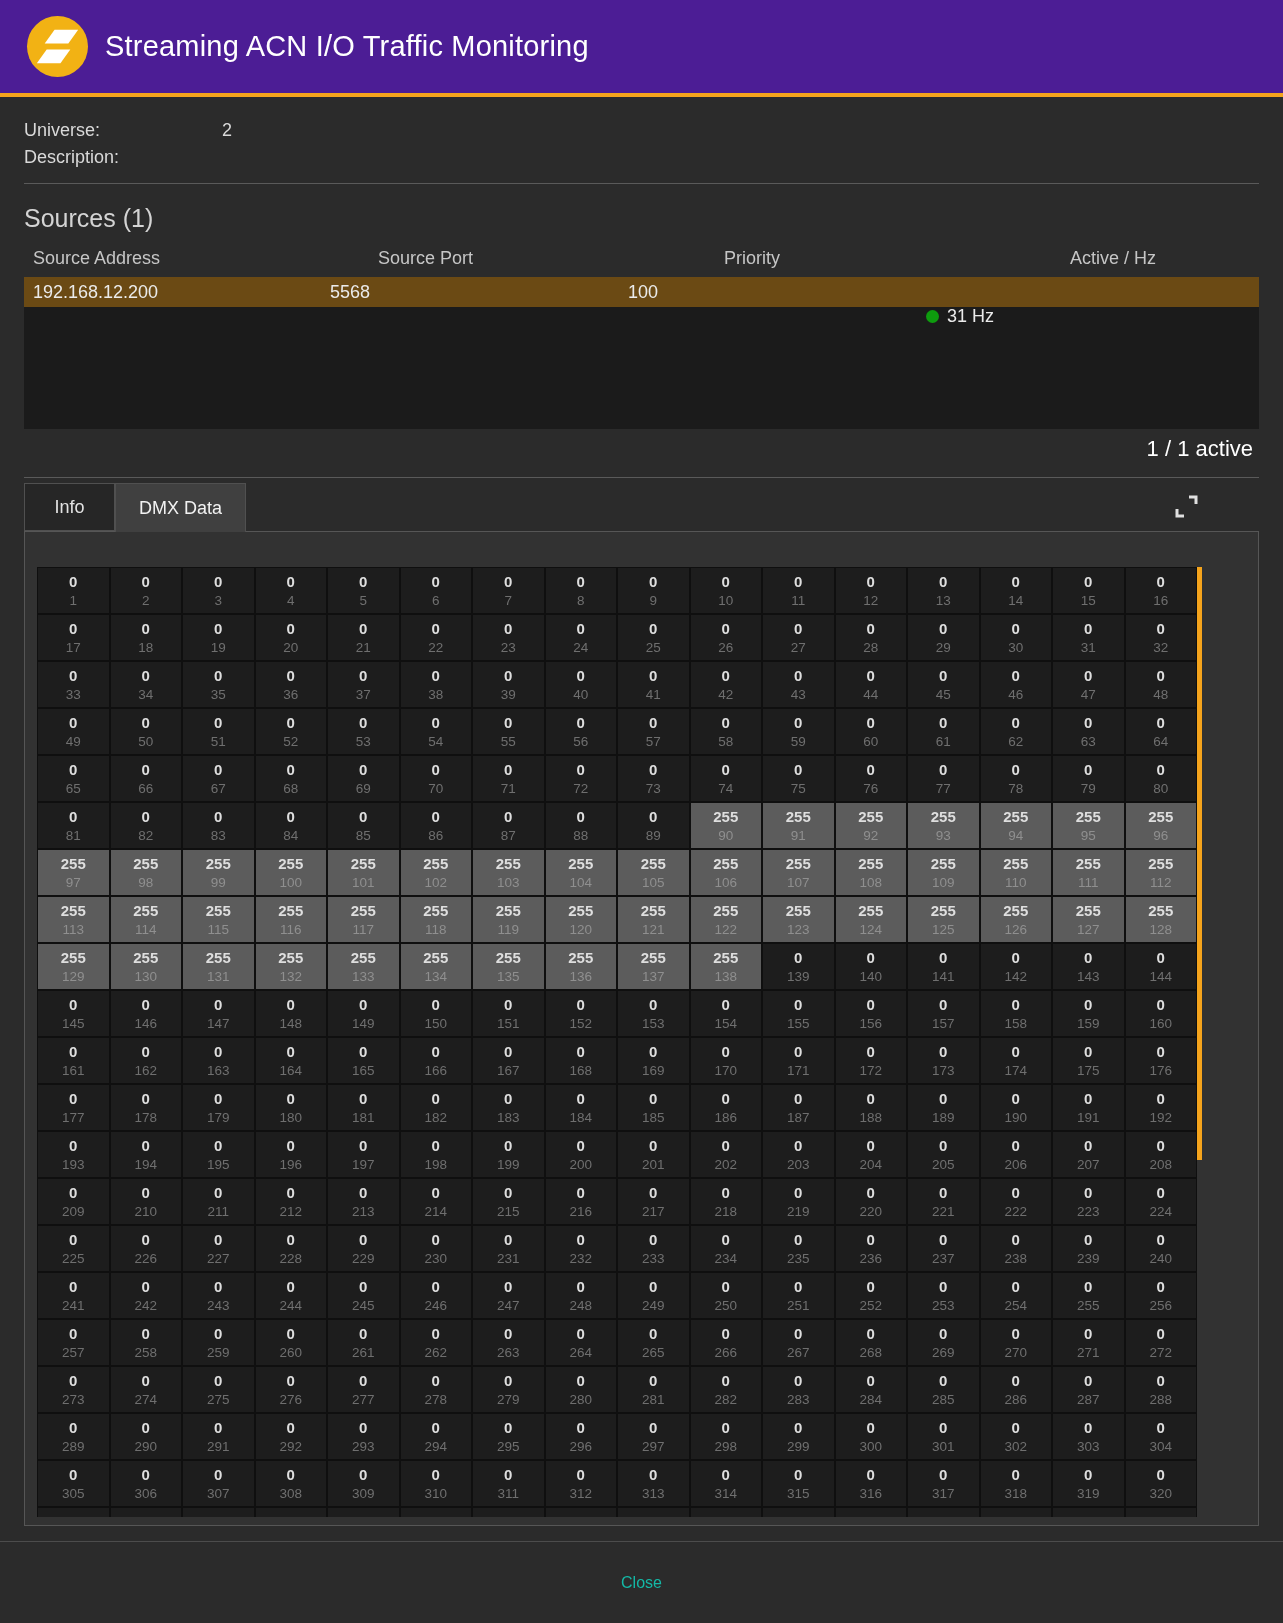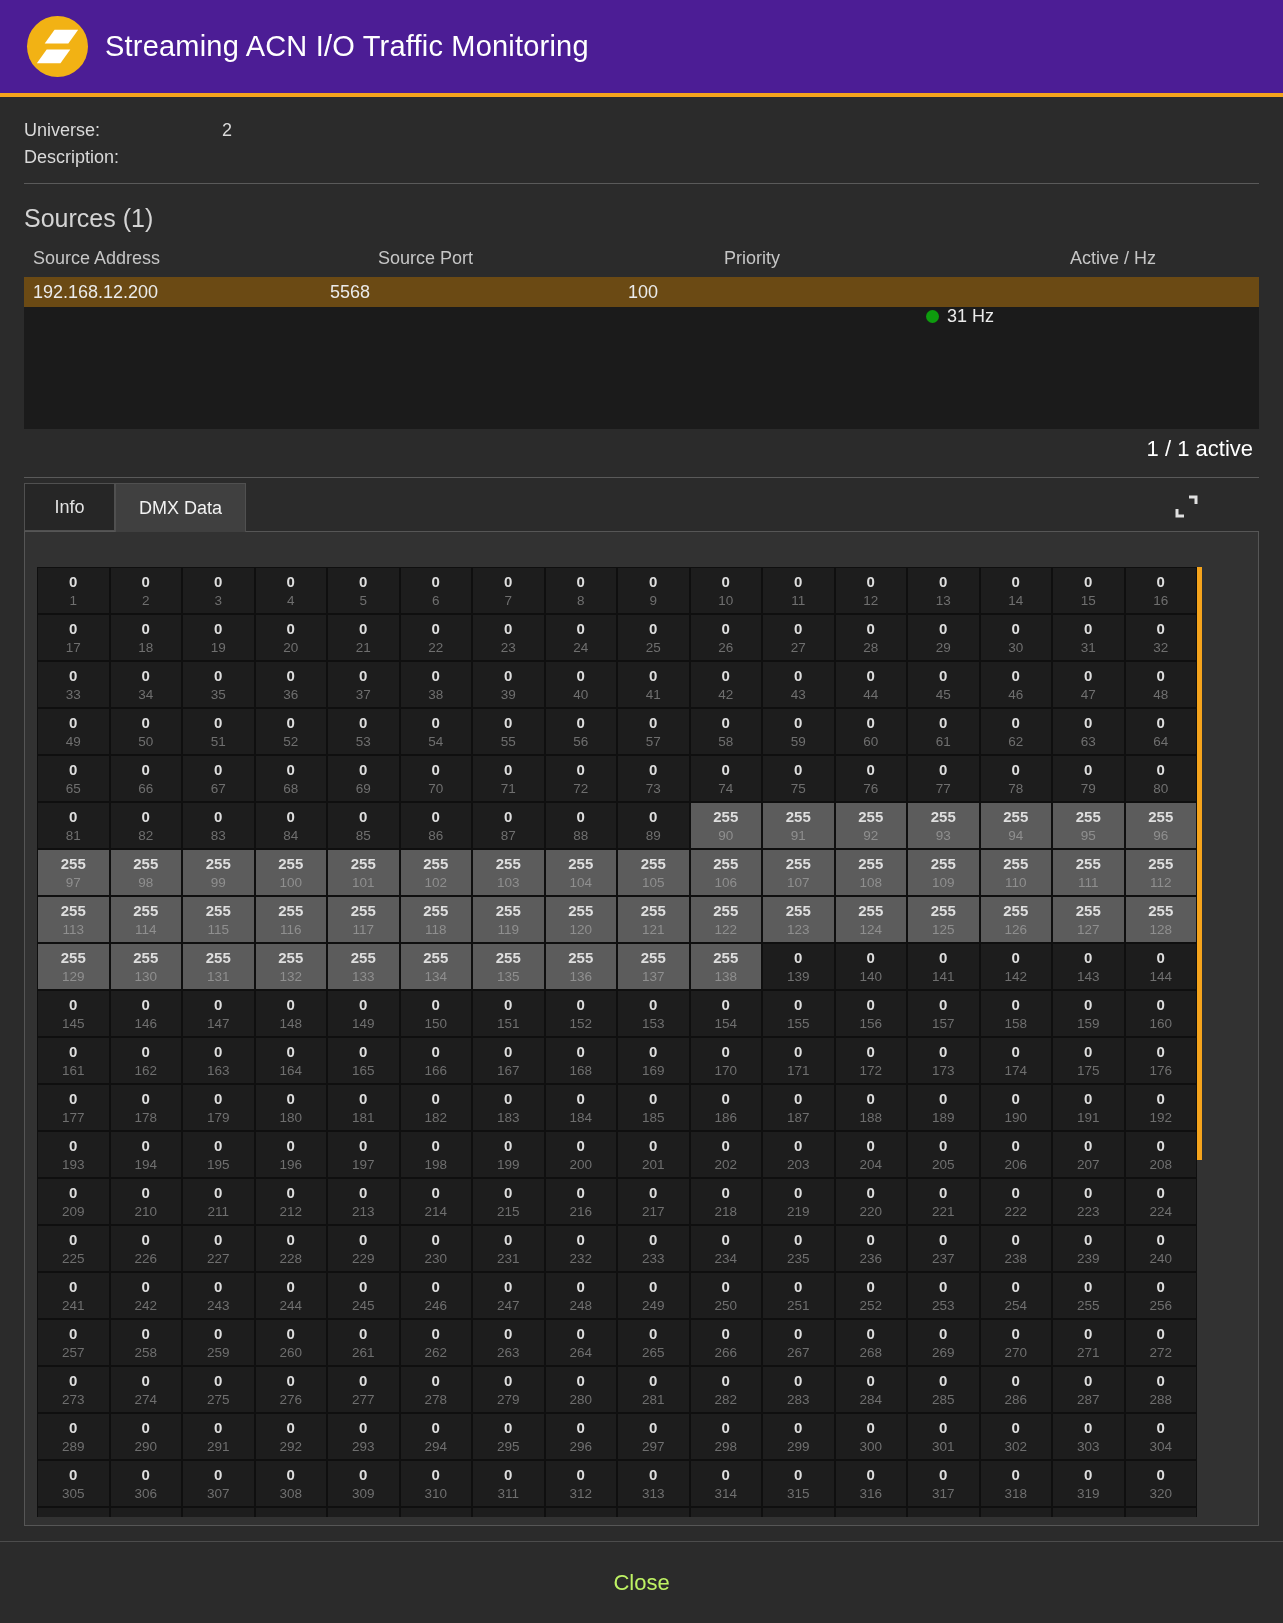--- a/index.html
+++ b/index.html
@@ -85,21 +85,21 @@
   }
   
   .footer-divider { position: absolute; left: 0; top: 1541px; width: 100%; height: 1px; background: #4c4c4c; }
   .footer {
     position: absolute; left: 0; top: 1542px; width: 100%; height: 81px;
     background: #2b2b2b; display: flex; align-items: center; justify-content: center;
   }
   .close-btn {
     width: 100%; height: 100%;
     display: flex; align-items: center; justify-content: center;
-    font-size: 22px; color: #bef264; cursor: pointer;
+    font-size: 16px; color: #14b8a6; cursor: pointer;
   }
 </style>
 </head>
 <body>
 
 <div class="window">
 
   <div class="header">
     <svg class="logo" viewBox="0 0 64 64">
       <circle cx="32" cy="32" r="31" fill="#F2B214"></circle>

